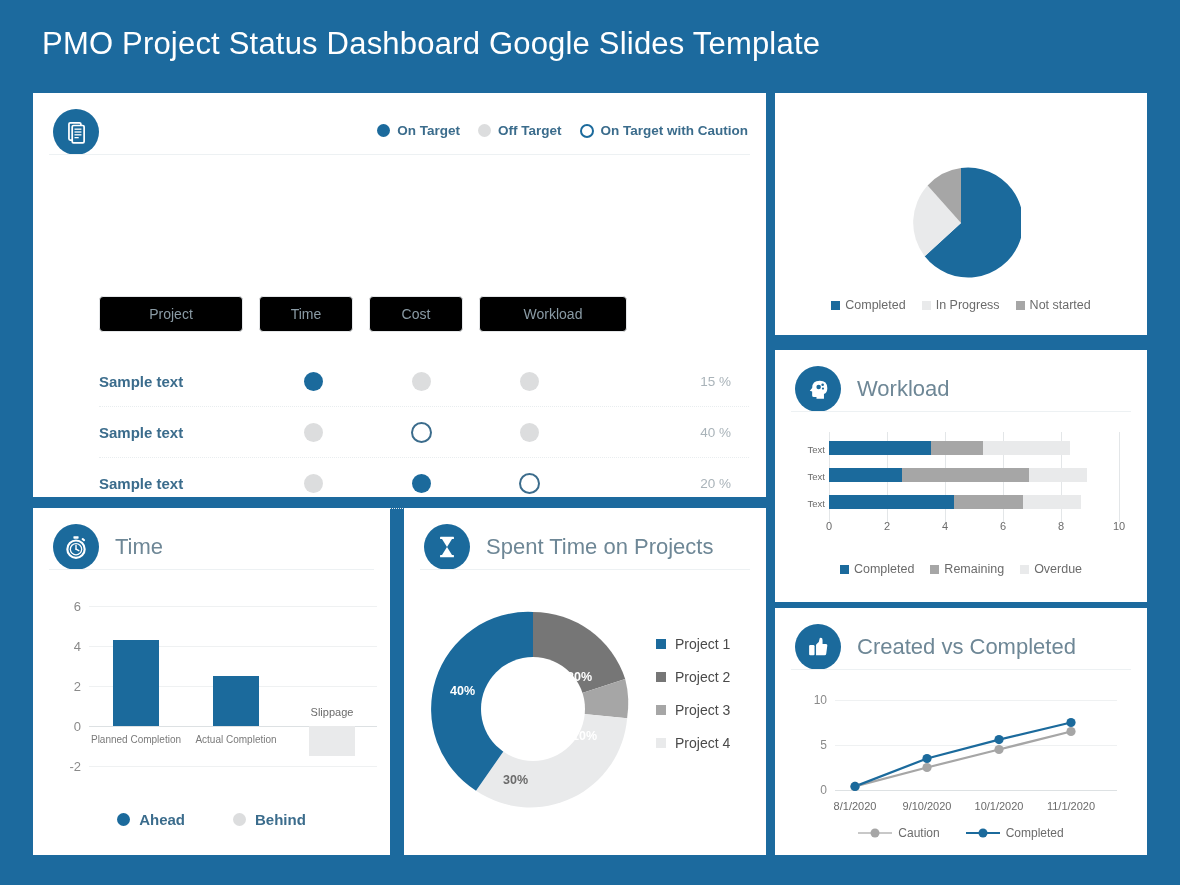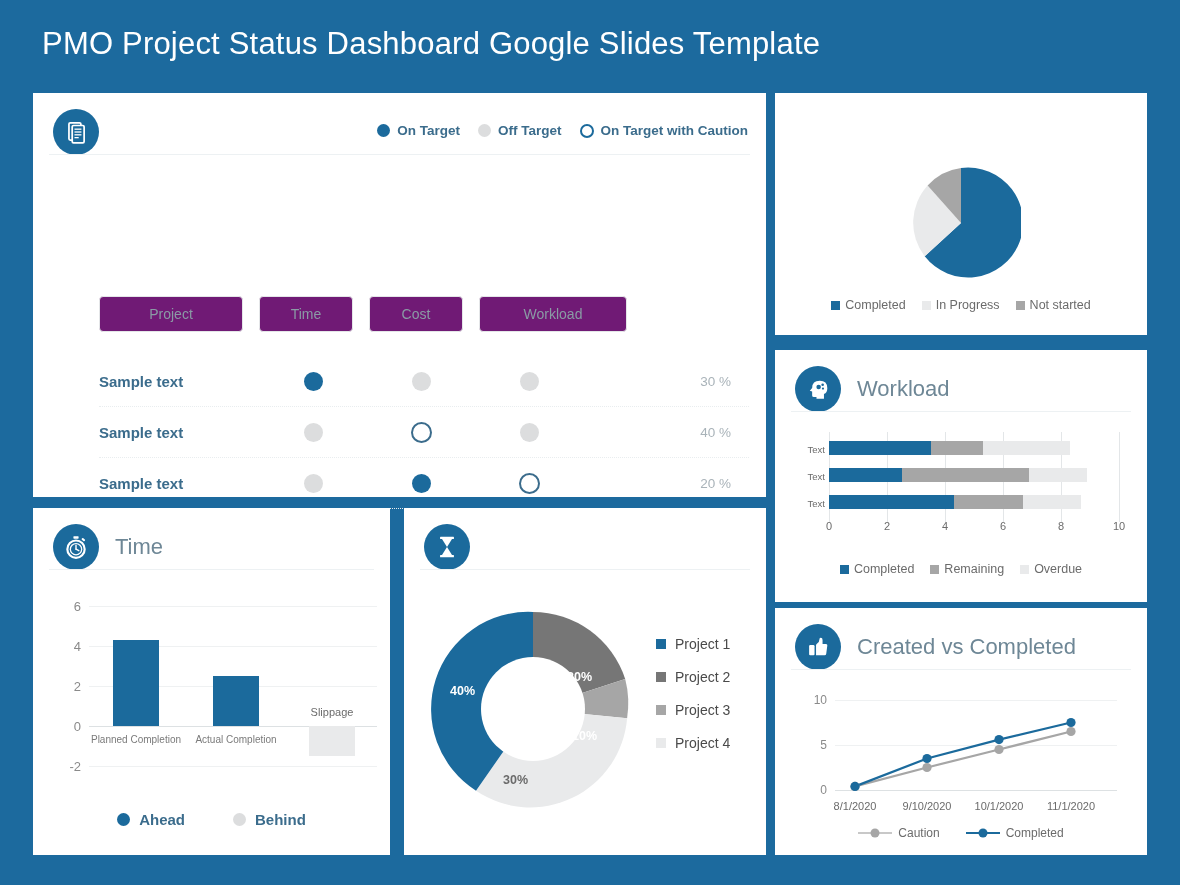--- a/index.html
+++ b/index.html
@@ -46,21 +46,21 @@
   .sum-legend .it{display:flex;align-items:center;gap:7px;white-space:nowrap;}
   .dot{width:13px;height:13px;border-radius:50%;display:inline-block;}
   .dot.blue{background:#1B6A9C;}
   .dot.gray{background:#DCDDDE;}
   .dot.ring{background:transparent;border:2px solid #1B6A9C;box-sizing:border-box;width:14px;height:14px;}
   
   .cols{
     position:absolute;left:66px;top:203px;display:flex;gap:16px;
   }
   .colhead{
-    height:34px;border:1px solid #E4E6E8;border-radius:4px;background:#701a75;
+    height:34px;border:1px solid #E4E6E8;border-radius:4px;background:#000000;
     display:flex;align-items:center;justify-content:center;
     font-size:14px;color:#8A9BA5;
   }
   .colhead.c0{width:142px;}
   .colhead.c1{width:92px;}
   .colhead.c2{width:92px;}
   .colhead.c3{width:146px;}
   .colhead.c4{width:146px;}
   .rows{position:absolute;left:66px;top:263px;width:650px;}
   .row{
@@ -181,21 +181,21 @@
       <div class="name">Sample text</div>
       <div class="cell">
           <span class="bigdot blue"></span>
         </div>
       <div class="cell">
           <span class="bigdot gray"></span>
         </div>
       <div class="cell">
           <span class="bigdot gray"></span>
         </div>
-      <div class="pct">30 %</div>
+      <div class="pct">15 %</div>
     </div>
     <div class="row">
       <div class="name">Sample text</div>
       <div class="cell">
           <span class="bigdot gray"></span>
         </div>
       <div class="cell">
           <span class="bigdot ring"></span>
         </div>
       <div class="cell">
@@ -448,20 +448,21 @@
 <div class="card" style="left:404px;top:508px;width:362px;height:347px;">
   <div class="card-head">
     <div class="badge">
       <svg width="26" height="26" viewBox="0 0 24 24">
         <rect x="5.6" y="2.6" width="12.8" height="2" rx="0.5" fill="#fff"></rect>
         <rect x="5.6" y="19.4" width="12.8" height="2" rx="0.5" fill="#fff"></rect>
         <path d="M7.4 4.6 L16.6 4.6 L12 12 Z" fill="#fff"></path>
         <path d="M12 12 L16.6 19.4 L7.4 19.4 Z" fill="#fff"></path>
       </svg>
     </div>
+    <div class="card-title">Spent Time on Projects</div>
     <div class="head-rule"></div>
   </div>
 
   <div class="dn-wrap">
     <svg width="210" height="210" viewBox="0 0 210 210">
 
       <path d="M105 105 L105 8 A97 97 0 0 1 197.2 75.0 Z" fill="#767676"></path>
       <path d="M105 105 L197.2 75.0 A97 97 0 0 1 199.1 114.2 Z" fill="#A6A6A6"></path>
       <path d="M105 105 L199.1 114.2 A97 97 0 0 1 48.0 186.7 Z" fill="#E9EAEB"></path>
       <path d="M105 105 L48.0 186.7 A97 97 0 0 1 105 8 Z" fill="#1B6A9C"></path>

